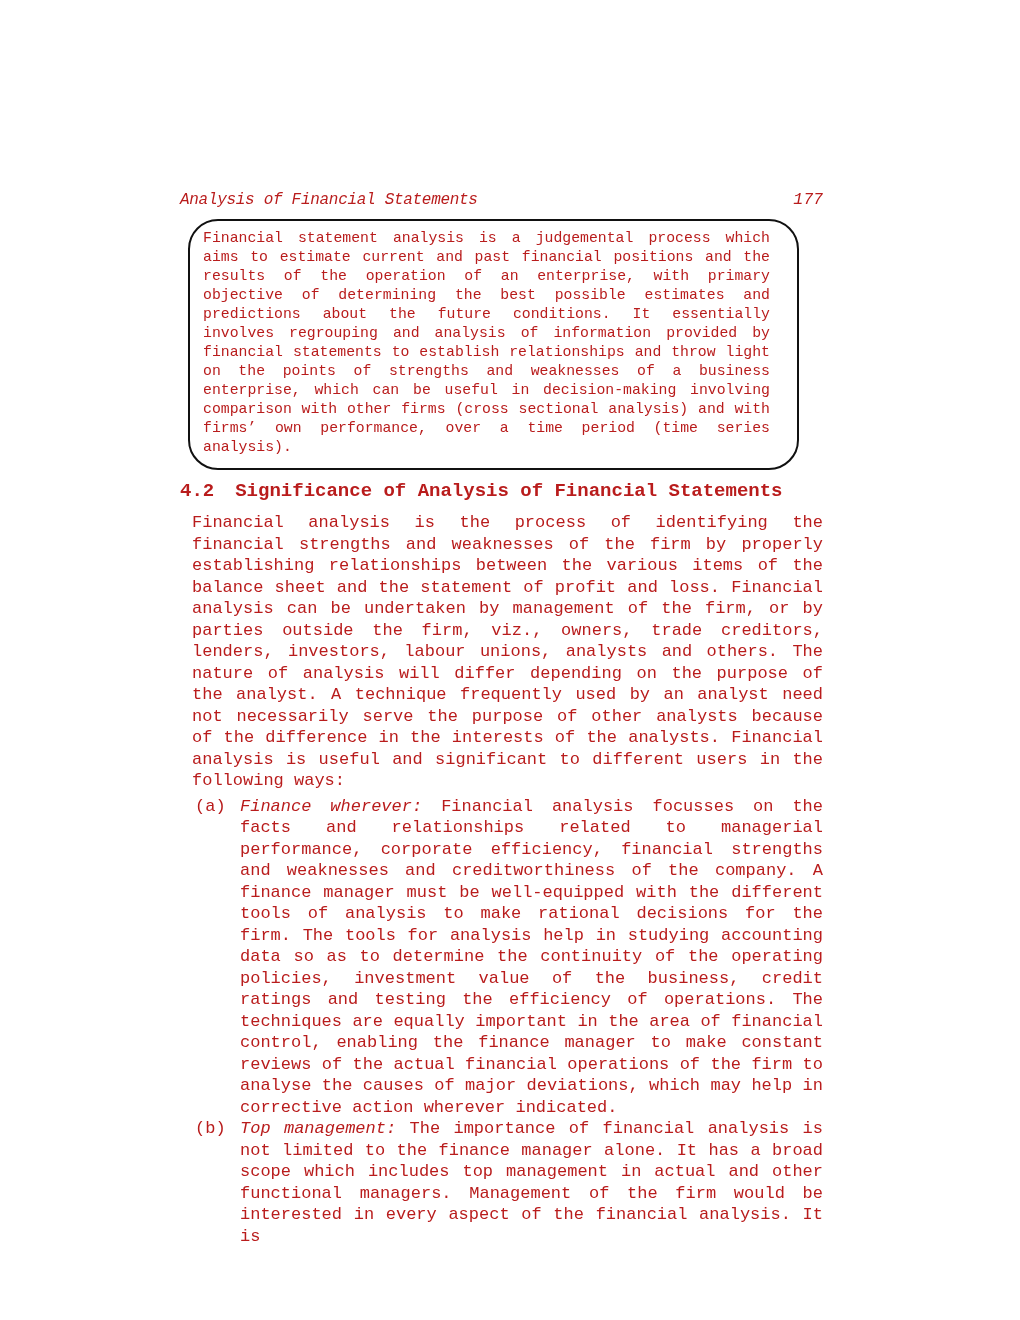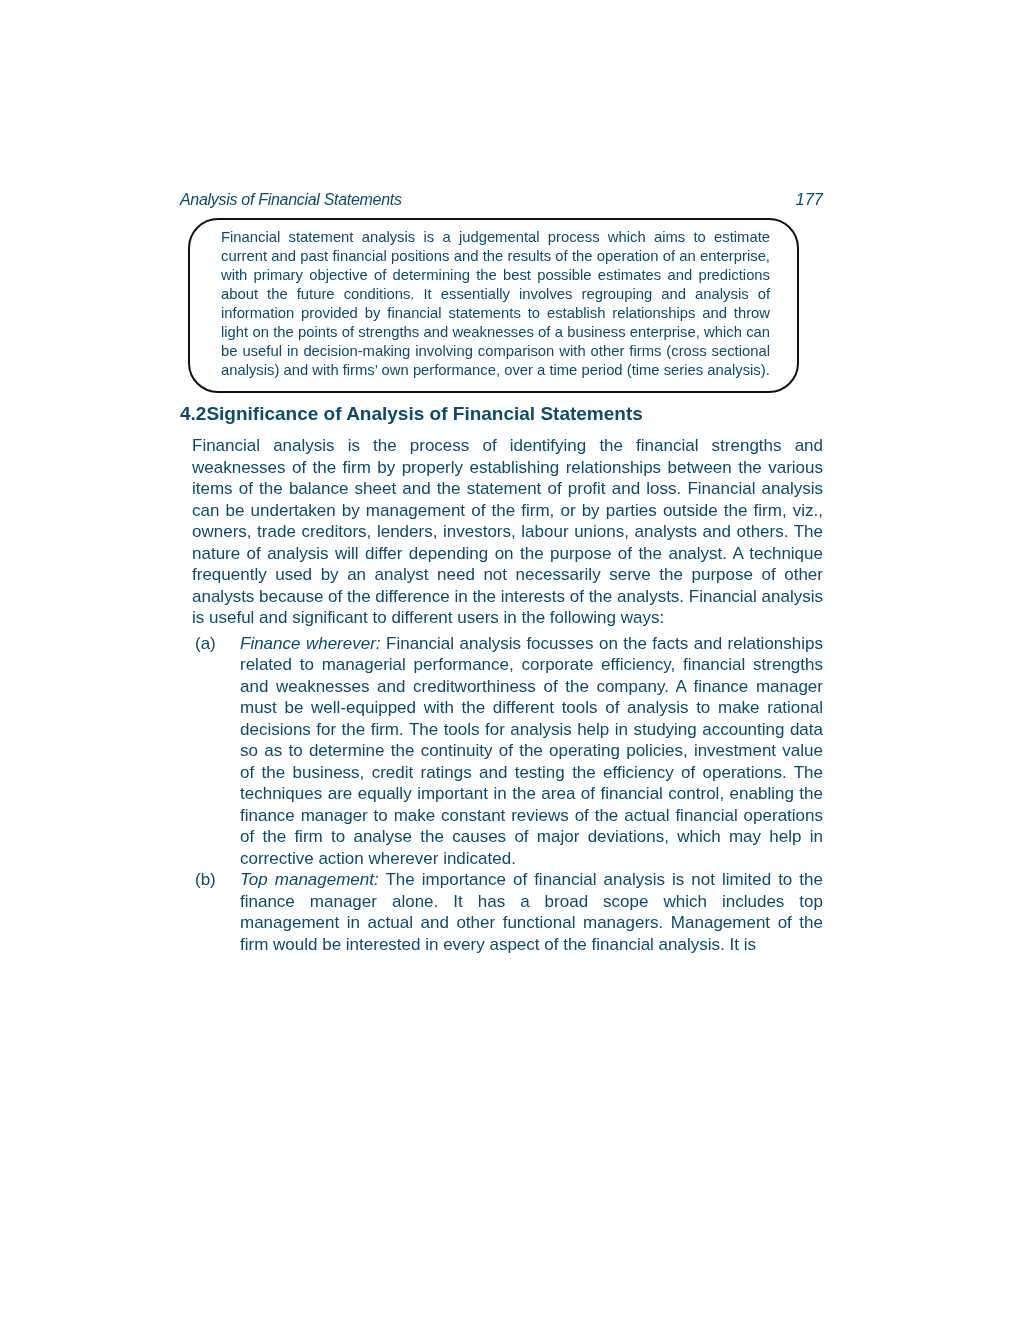--- a/index.html
+++ b/index.html
@@ -6,22 +6,22 @@
     margin: 0;
     padding: 0;
     background: #ffffff;
   }
   .page {
     position: relative;
     width: 1000px;
     height: 1320px;
     background: #ffffff;
     overflow: hidden;
-    font-family: Liberation Sans, sans-serif;
-    color: #0c4a6e;
+    font-family: Liberation Mono, monospace;
+    color: #b91c1c;
     box-sizing: border-box;
     padding: 190px 177px 0 180px;
   }
   .running-header {
     display: flex;
     justify-content: space-between;
     align-items: baseline;
     font-style: italic;
     font-size: 16px;
     line-height: 19px;
@@ -34,36 +34,36 @@
     font-size: 17px;
     line-height: 21.5px;
     text-align: justify;
   }
 
   .callout-box {
     box-sizing: border-box;
     margin: 9px 24px 0 8px;
     border: 2.5px solid #111111;
     border-radius: 30px;
-    padding: 8px 27px 11px 31px;
+    padding: 8px 27px 11px 13px;
   }
   .callout-box p {
     margin: 0;
     font-size: 14.8px;
     line-height: 19px;
     text-align: justify;
   }
 
   .section-heading {
     margin: 9px 0 0 0;
     font-size: 19px;
     line-height: 24px;
     font-weight: bold;
   }
-  .section-number { }
+  .section-number { margin-right: 21px; }
 
   .body-paragraph {
     margin: 9px 0 0 12px;
     font-size: 17px;
     line-height: 21.5px;
     text-align: justify;
   }
 
   .item-list {
     list-style: none;

